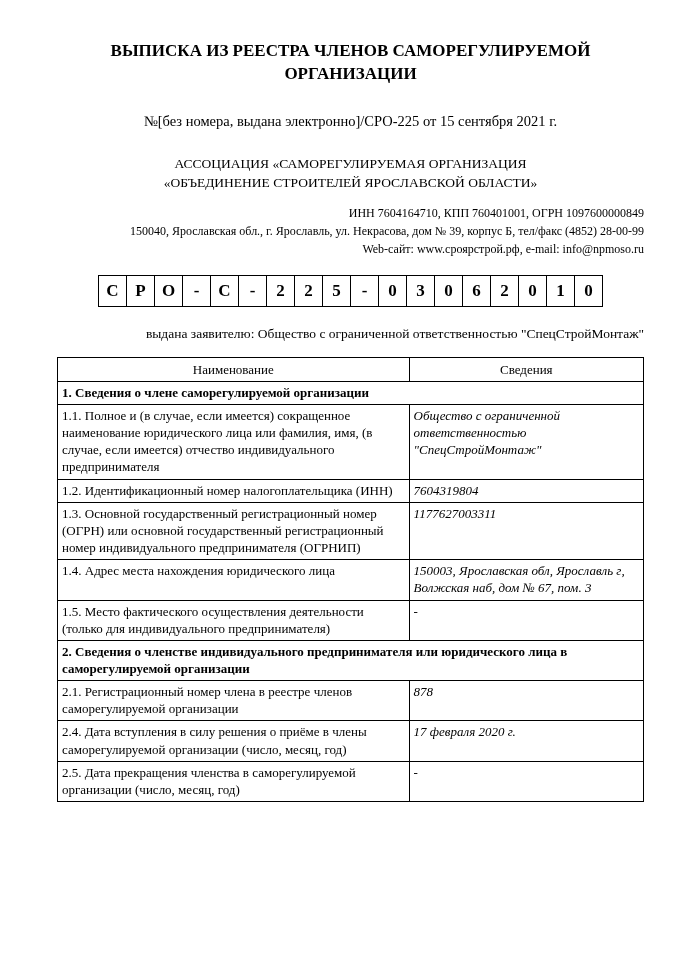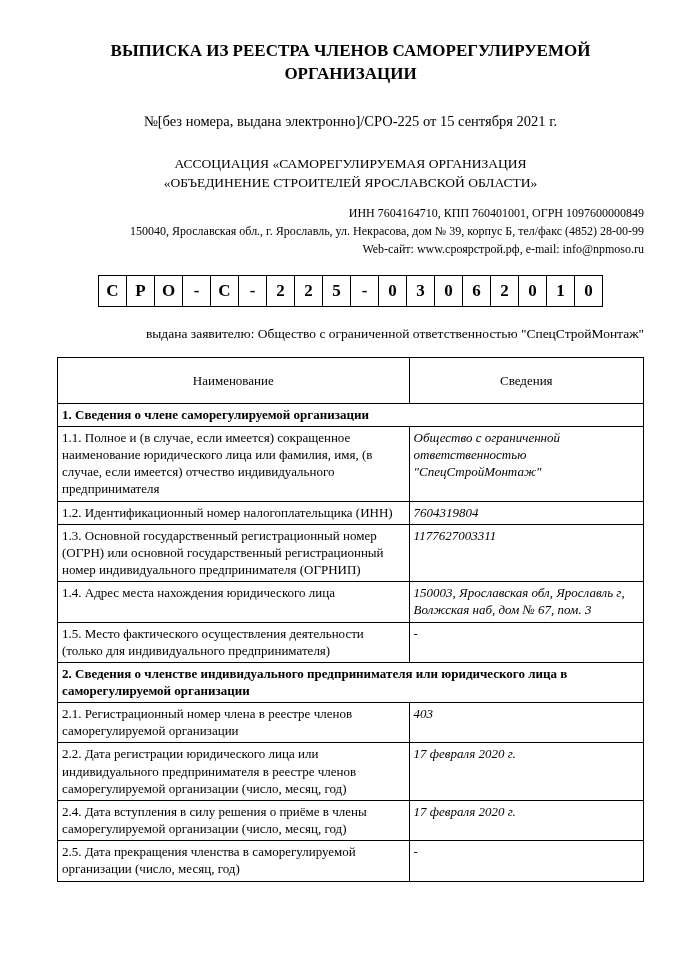--- a/index.html
+++ b/index.html
@@ -74,21 +74,21 @@
     border: 1px solid #000;
     padding: 2px 5px 3px 4px;
     vertical-align: top;
     text-align: left;
     line-height: 1.32;
   }
   table.registry th {
     font-weight: normal;
     text-align: center;
     vertical-align: middle;
-    padding: 14px 5px;
+    padding: 3px 5px;
   }
   td.col-name { width: 60%; }
   td.col-value { width: 40%; font-style: italic; }
   tr.section-row td { font-weight: bold; }
 </style>
 </head>
 <body>
 
 <div class="page">
 
@@ -161,25 +161,21 @@
         <td class="col-name">1.5. Место фактического осуществления деятельности (только для индивидуального предпринимателя)</td>
         <td class="col-value">-</td>
       </tr>
 
       <tr class="section-row">
         <td colspan="2">2. Сведения о членстве индивидуального предпринимателя или юридического лица в саморегулируемой организации</td>
       </tr>
 
       <tr>
         <td class="col-name">2.1. Регистрационный номер члена в реестре членов саморегулируемой организации</td>
-        <td class="col-value">403</td>
-      </tr>
-      <tr>
-        <td class="col-name">2.2. Дата регистрации юридического лица или индивидуального предпринимателя в реестре членов саморегулируемой организации (число, месяц, год)</td>
-        <td class="col-value">17 февраля 2020 г.</td>
+        <td class="col-value">878</td>
       </tr>
       <tr>
         <td class="col-name">2.4. Дата вступления в силу решения о приёме в члены саморегулируемой организации (число, месяц, год)</td>
         <td class="col-value">17 февраля 2020 г.</td>
       </tr>
       <tr>
         <td class="col-name">2.5. Дата прекращения членства в саморегулируемой организации (число, месяц, год)</td>
         <td class="col-value">-</td>
       </tr>
     </tbody>

